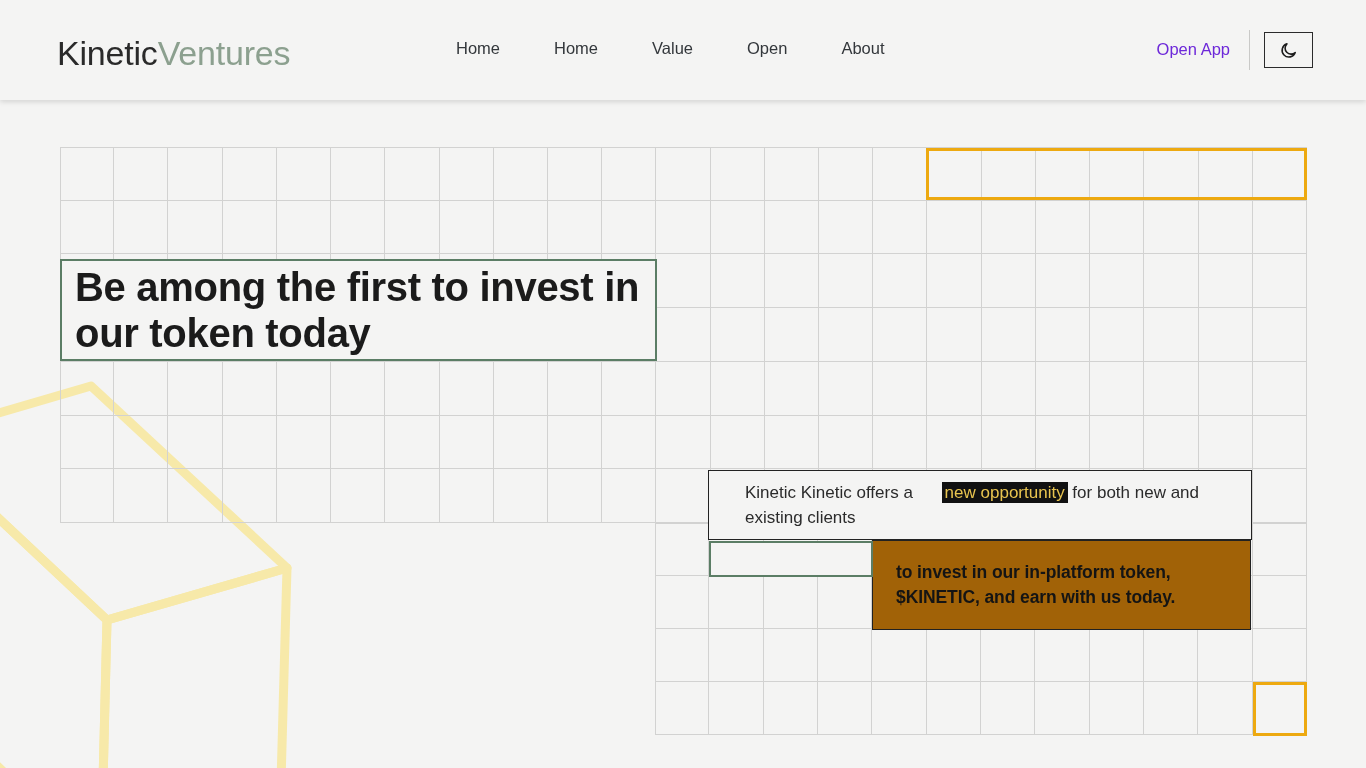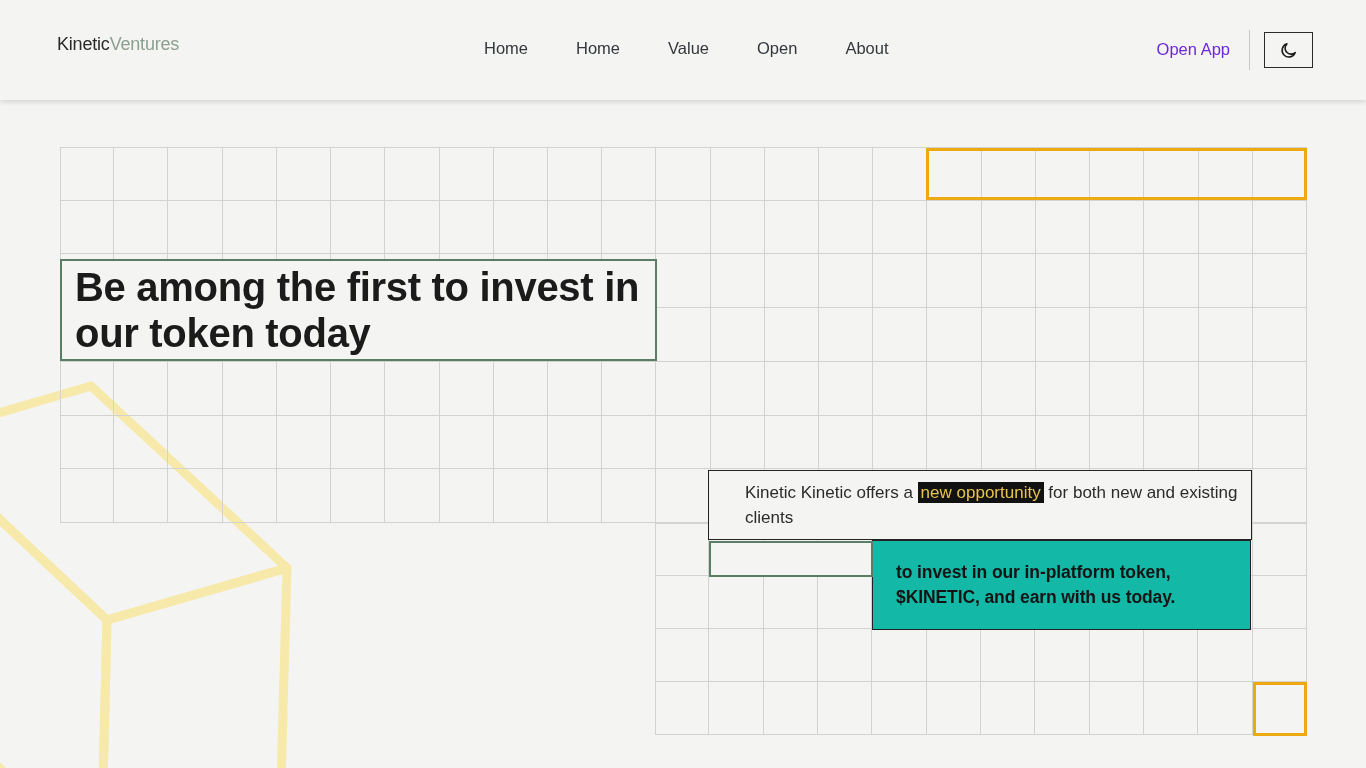--- a/index.html
+++ b/index.html
@@ -28,33 +28,33 @@
     width: 1366px;
     height: 100px;
     background: #f4f4f3;
     box-shadow: 0 2px 5px rgba(0,0,0,0.13);
     z-index: 40;
   }
 
   #logo {
     position: absolute;
     left: 57px; top: 34px;
-    font-size: 18px;
+    font-size: 34px;
     letter-spacing: -0.2px;
     white-space: nowrap;
     font-weight: 400;
   }
   #logo .lg-a { color: #2a2a2a; }
   #logo .lg-b { color: #8ca08f; }
 
   #nav {
     position: absolute;
-    left: 460px; top: 39px;
+    left: 432px; top: 39px;
     display: flex;
-    gap: 0px;
+    gap: 6px;
   }
   #nav .nav-item {
     font-size: 16.5px;
     color: #33373b;
     padding: 0 24px;
     text-decoration: none;
     white-space: nowrap;
     cursor: pointer;
   }
 
@@ -179,39 +179,40 @@
     font-size: 17px;
     line-height: 1.5;
     color: #2b2b2b;
     padding-left: 36px;
     padding-right: 10px;
   }
   #para-text .hl {
     background: #111;
     color: #e8c44f;
     padding: 1px 3px;
+    margin-left: 24px;
   }
 
   
   #green-box {
     position: absolute;
     left: 709px; top: 541px;
     width: 164px; height: 36px;
     border: 2px solid #5b7d65;
     background: #f4f4f3;
     z-index: 26;
   }
 
   
   #bold-box {
     position: absolute;
     left: 872px; top: 540px;
     width: 379px; height: 90px;
     border: 1.4px solid #222;
-    background: #14b8a6;
+    background: #a16207;
     z-index: 25;
     display: flex;
     align-items: center;
   }
   #bold-text {
     font-size: 17.5px;
     font-weight: 700;
     line-height: 1.45;
     color: #141414;
     padding-left: 23px;

